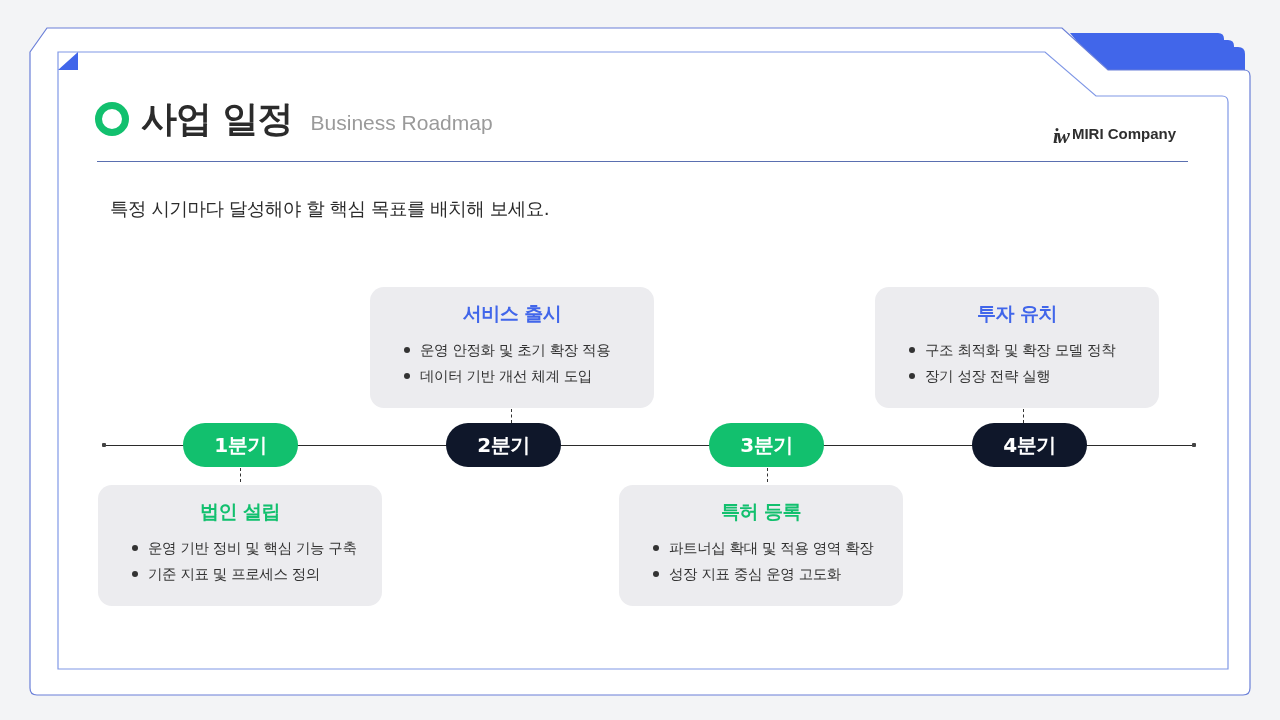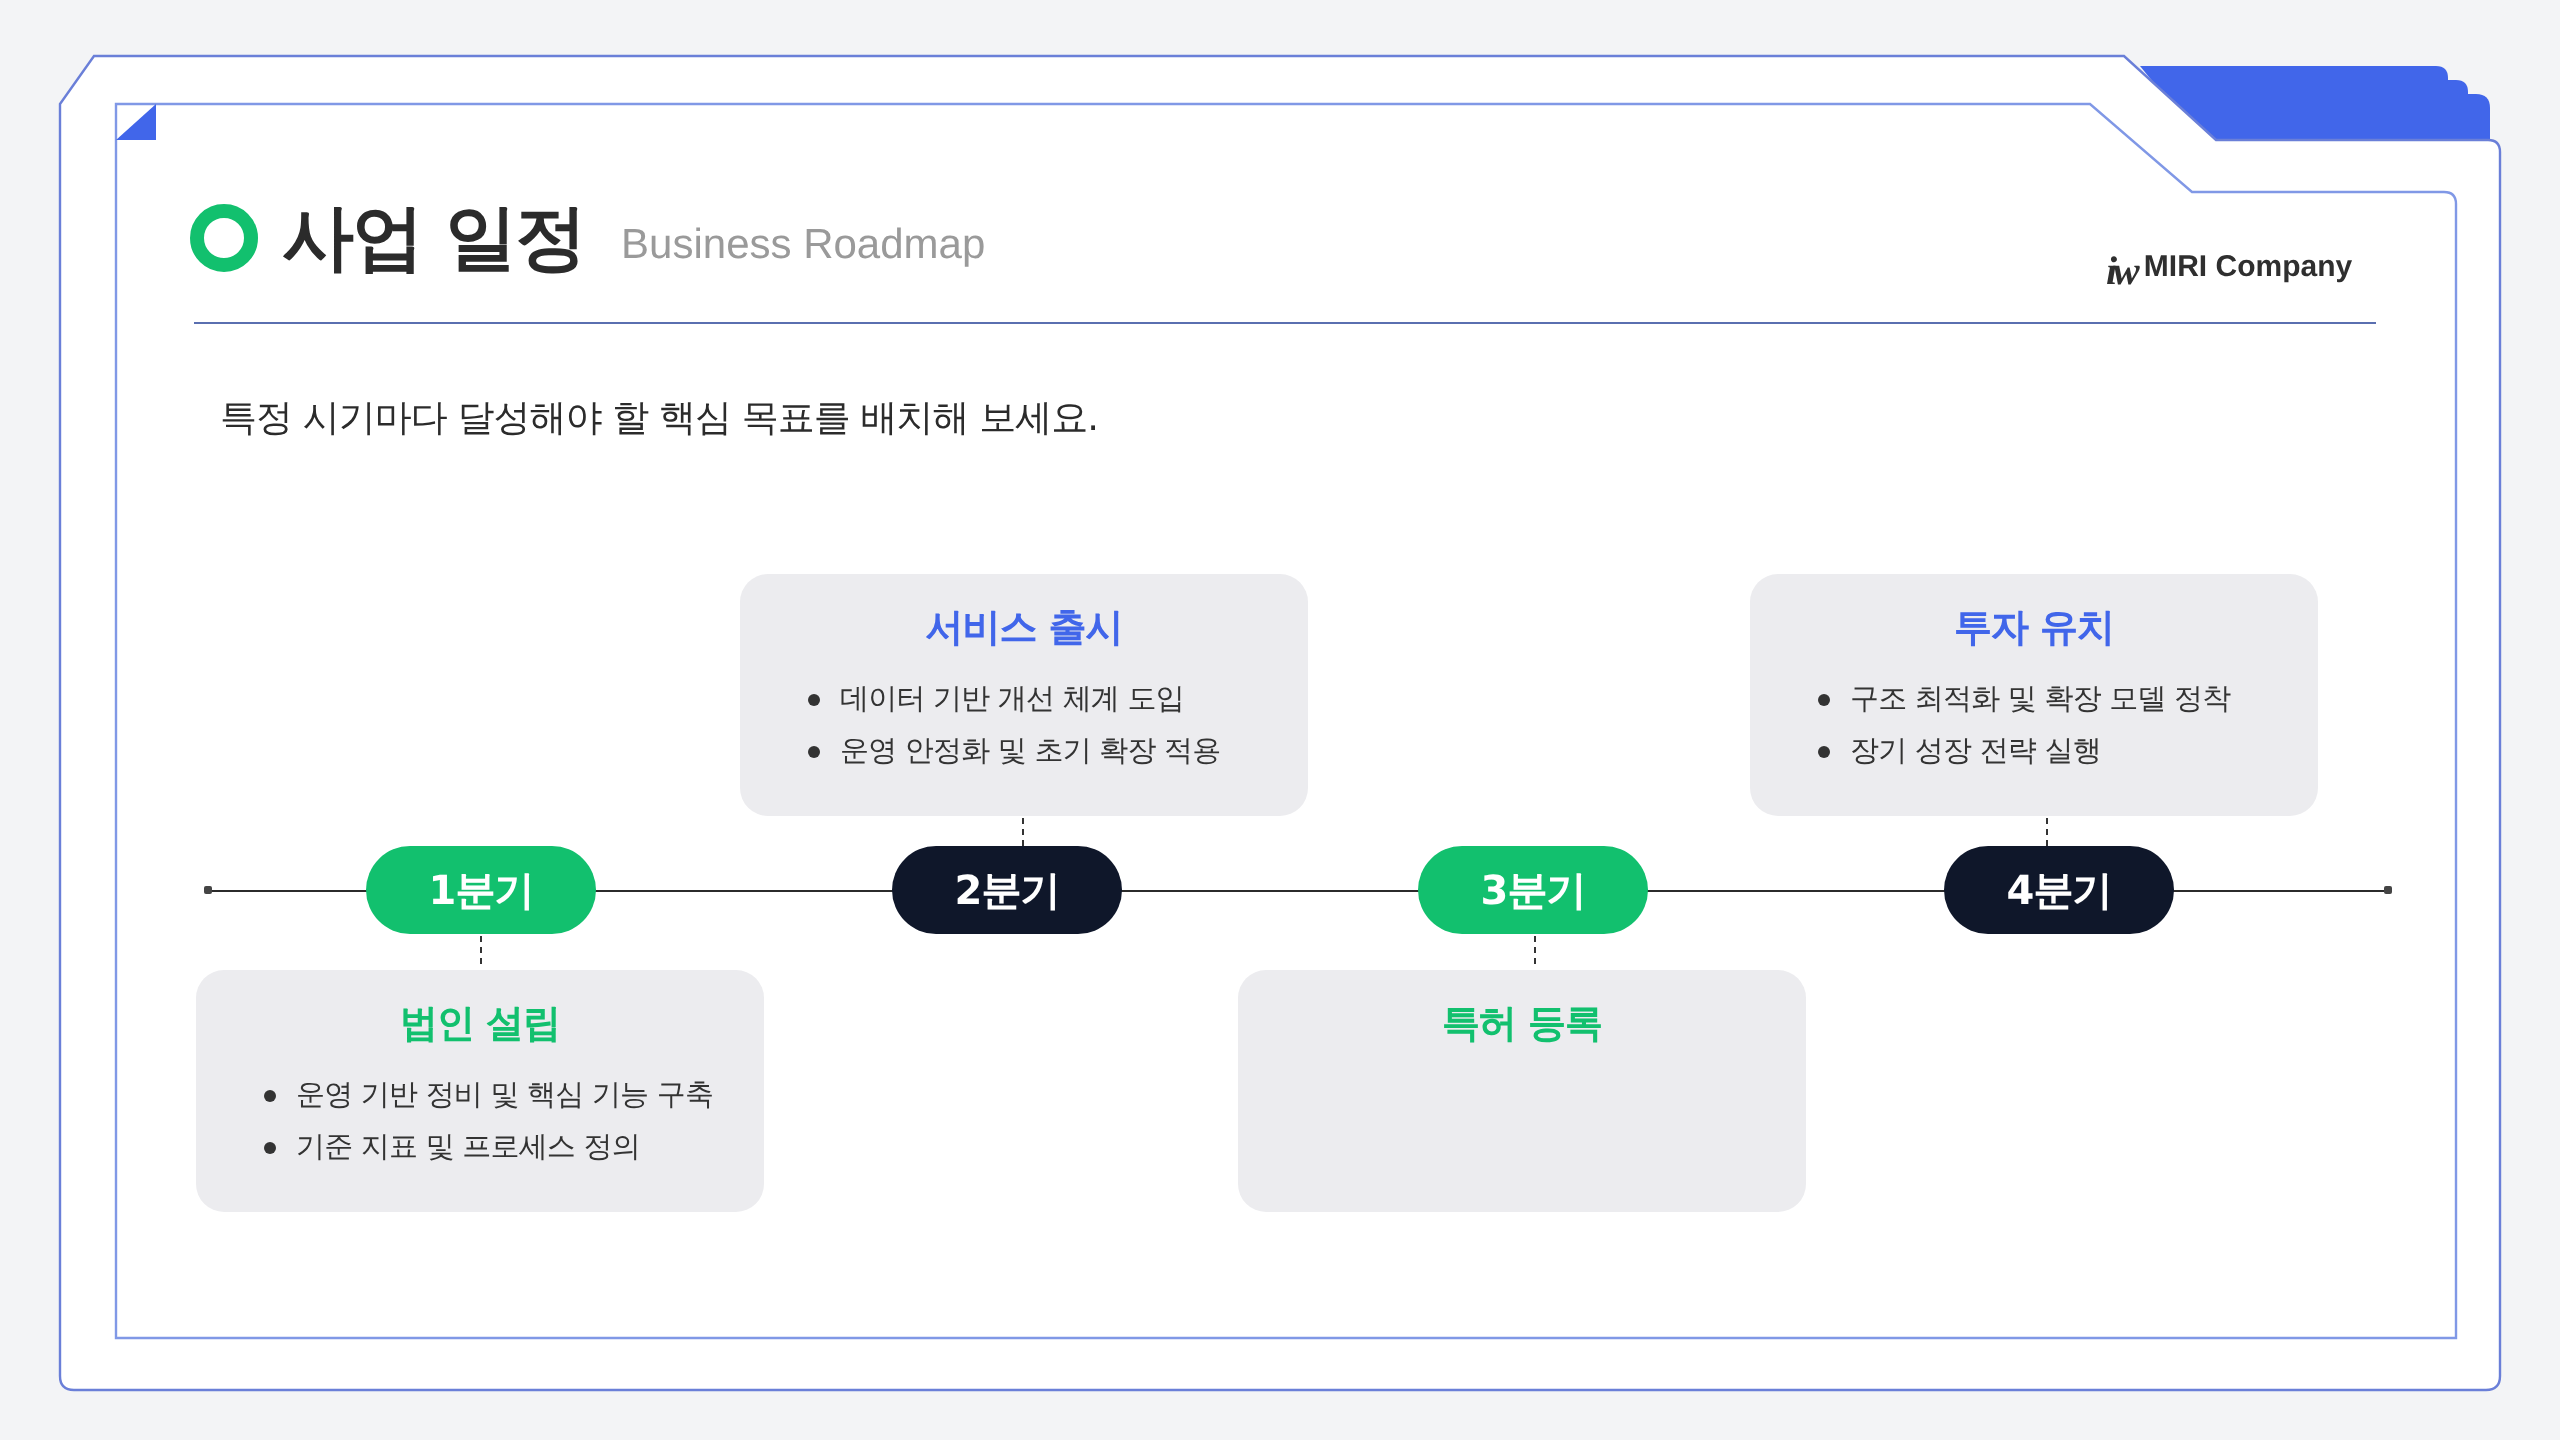--- a/index.html
+++ b/index.html
@@ -92,31 +92,35 @@
   <div class="card-title green">법인 설립</div>
   <ul class="card-list">
     <li>운영 기반 정비 및 핵심 기능 구축</li>
     <li>기준 지표 및 프로세스 정의</li>
   </ul>
 </div>
 
 <div class="card" style="left:370px; top:287px">
   <div class="card-title blue">서비스 출시</div>
   <ul class="card-list">
+    <li>운영 안정화 및 초기 확장 적용</li>
     <li>데이터 기반 개선 체계 도입</li>
-    <li>운영 안정화 및 초기 확장 적용</li>
   </ul>
 </div>
 <div class="connector" style="left:511px; top:409px"></div>
 <div class="pill blue" style="left:446px">2분기</div>
 
 <div class="pill green" style="left:709px">3분기</div>
 <div class="connector" style="left:767px; top:468px"></div>
 <div class="card" style="left:619px; top:485px">
   <div class="card-title green">특허 등록</div>
+  <ul class="card-list">
+    <li>파트너십 확대 및 적용 영역 확장</li>
+    <li>성장 지표 중심 운영 고도화</li>
+  </ul>
 </div>
 
 <div class="card" style="left:875px; top:287px">
   <div class="card-title blue">투자 유치</div>
   <ul class="card-list">
     <li>구조 최적화 및 확장 모델 정착</li>
     <li>장기 성장 전략 실행</li>
   </ul>
 </div>
 <div class="connector" style="left:1023px; top:409px"></div>

